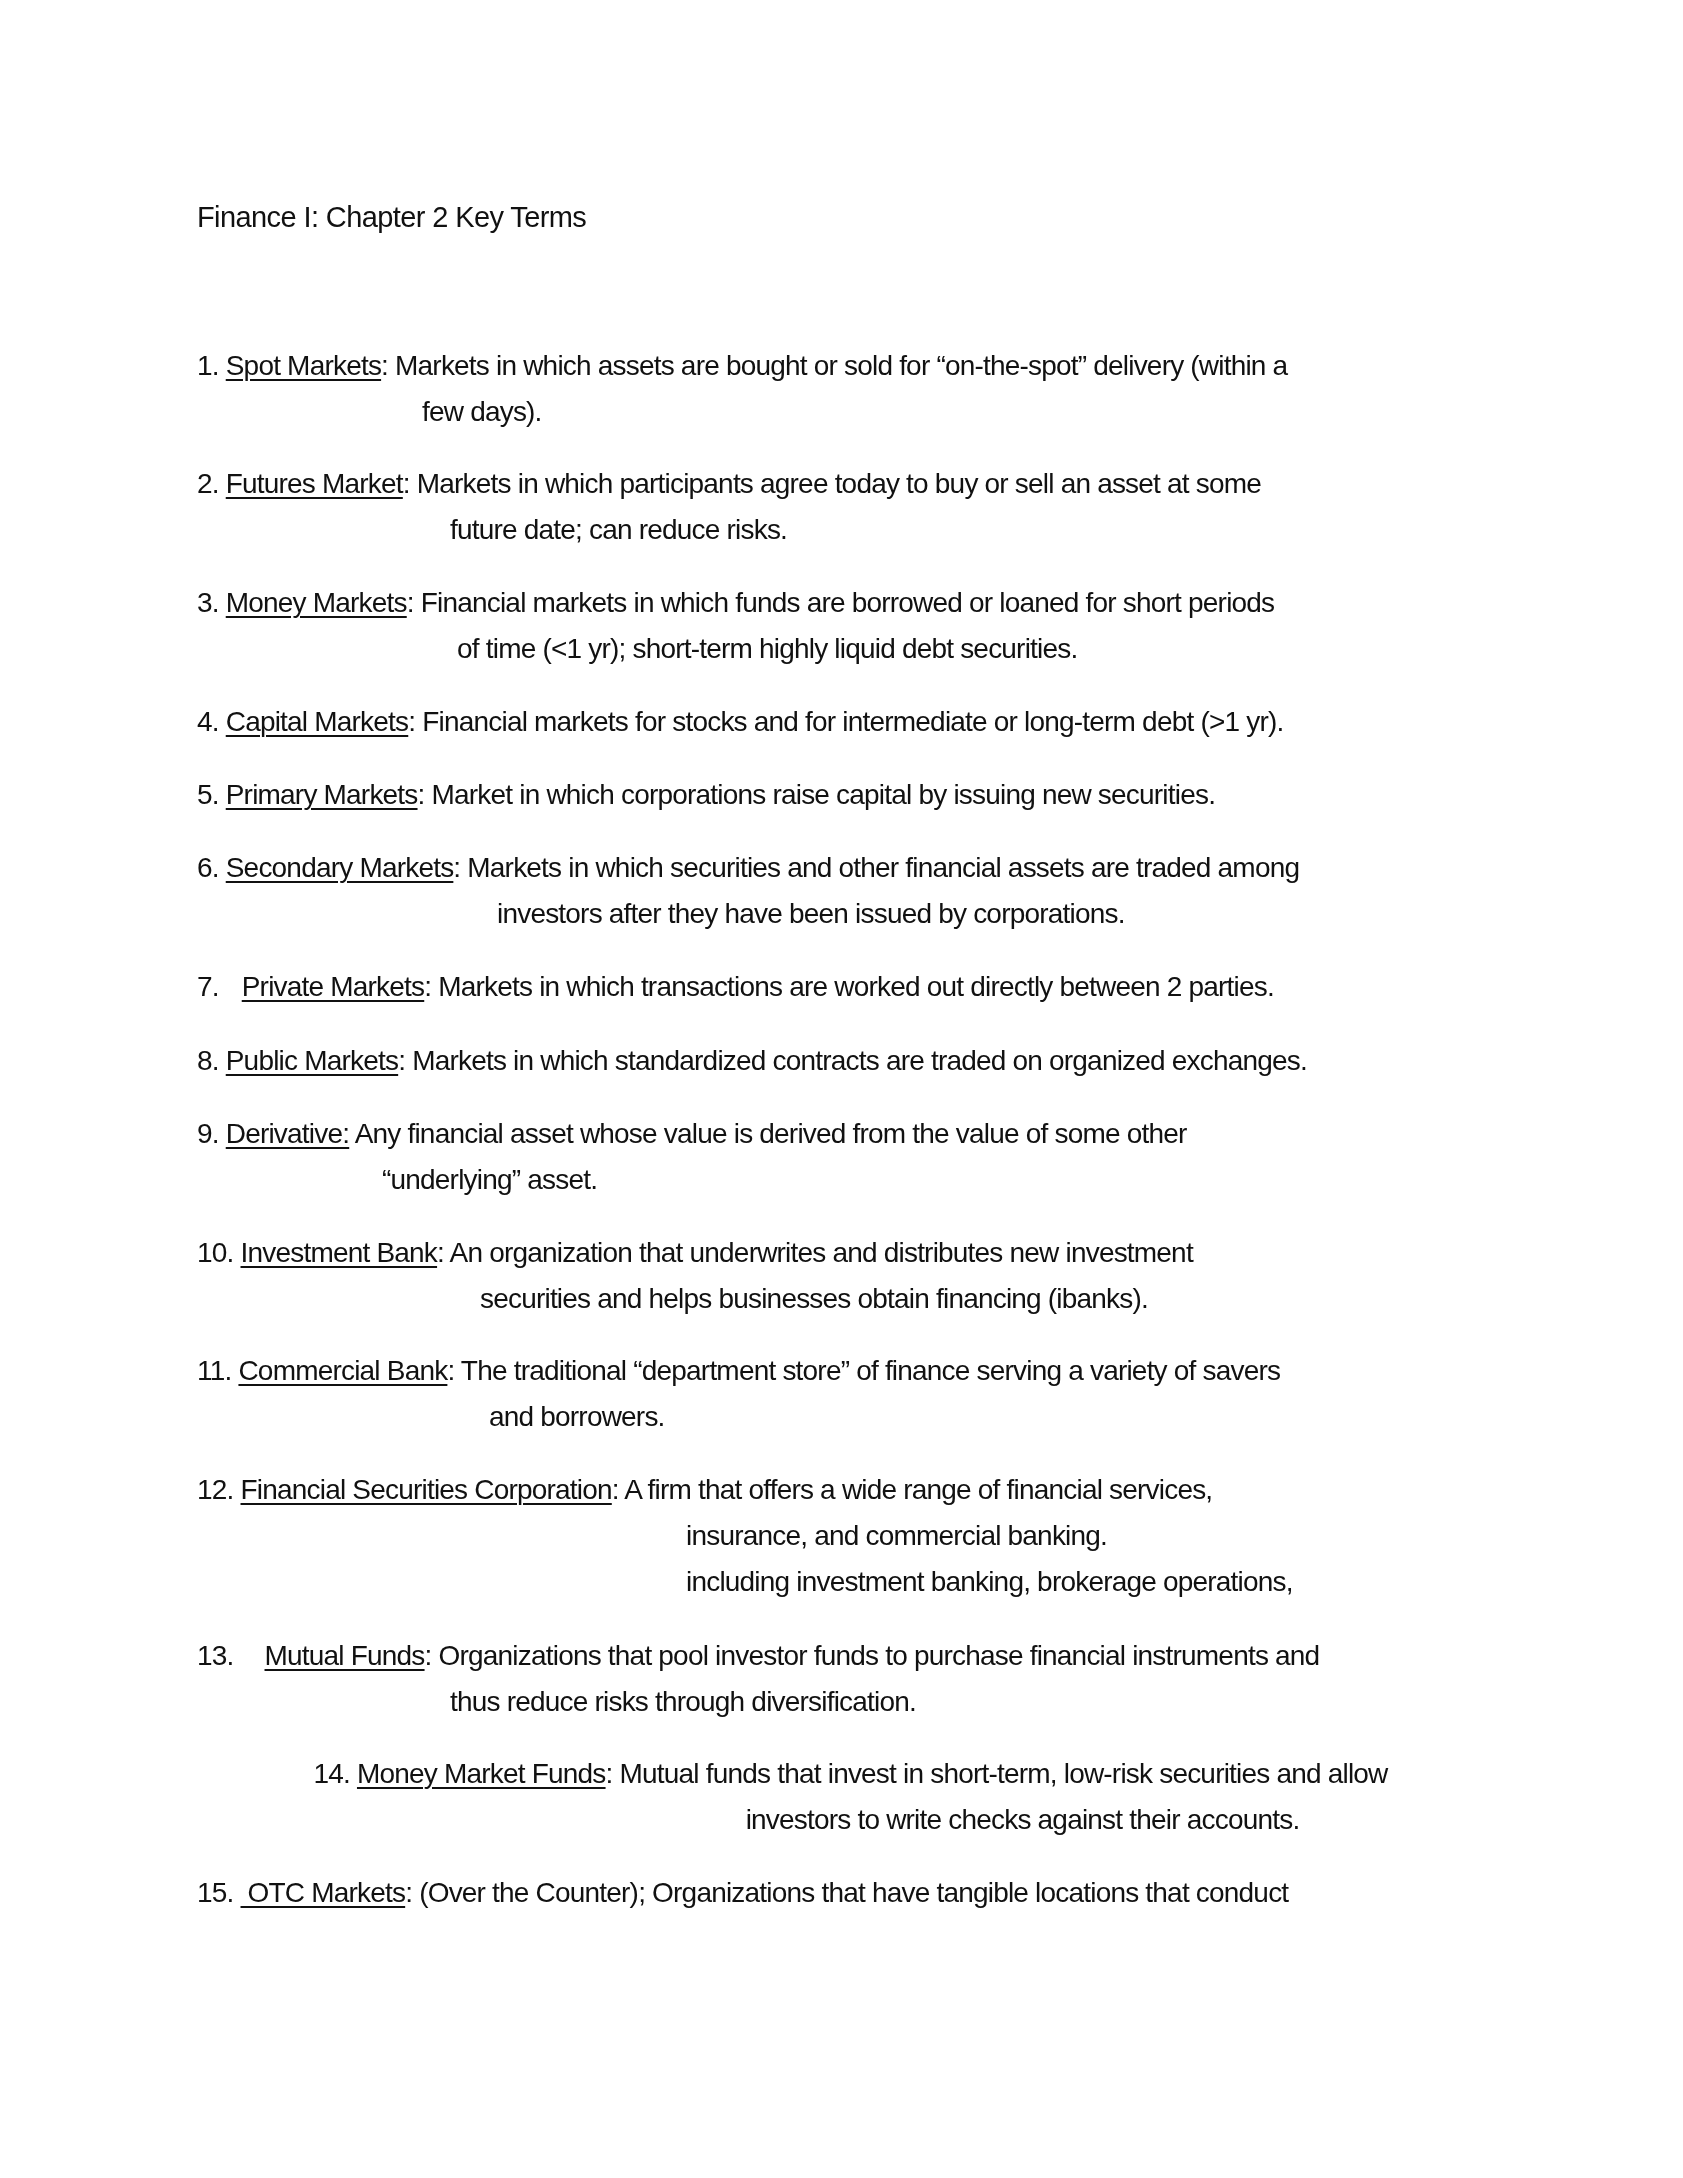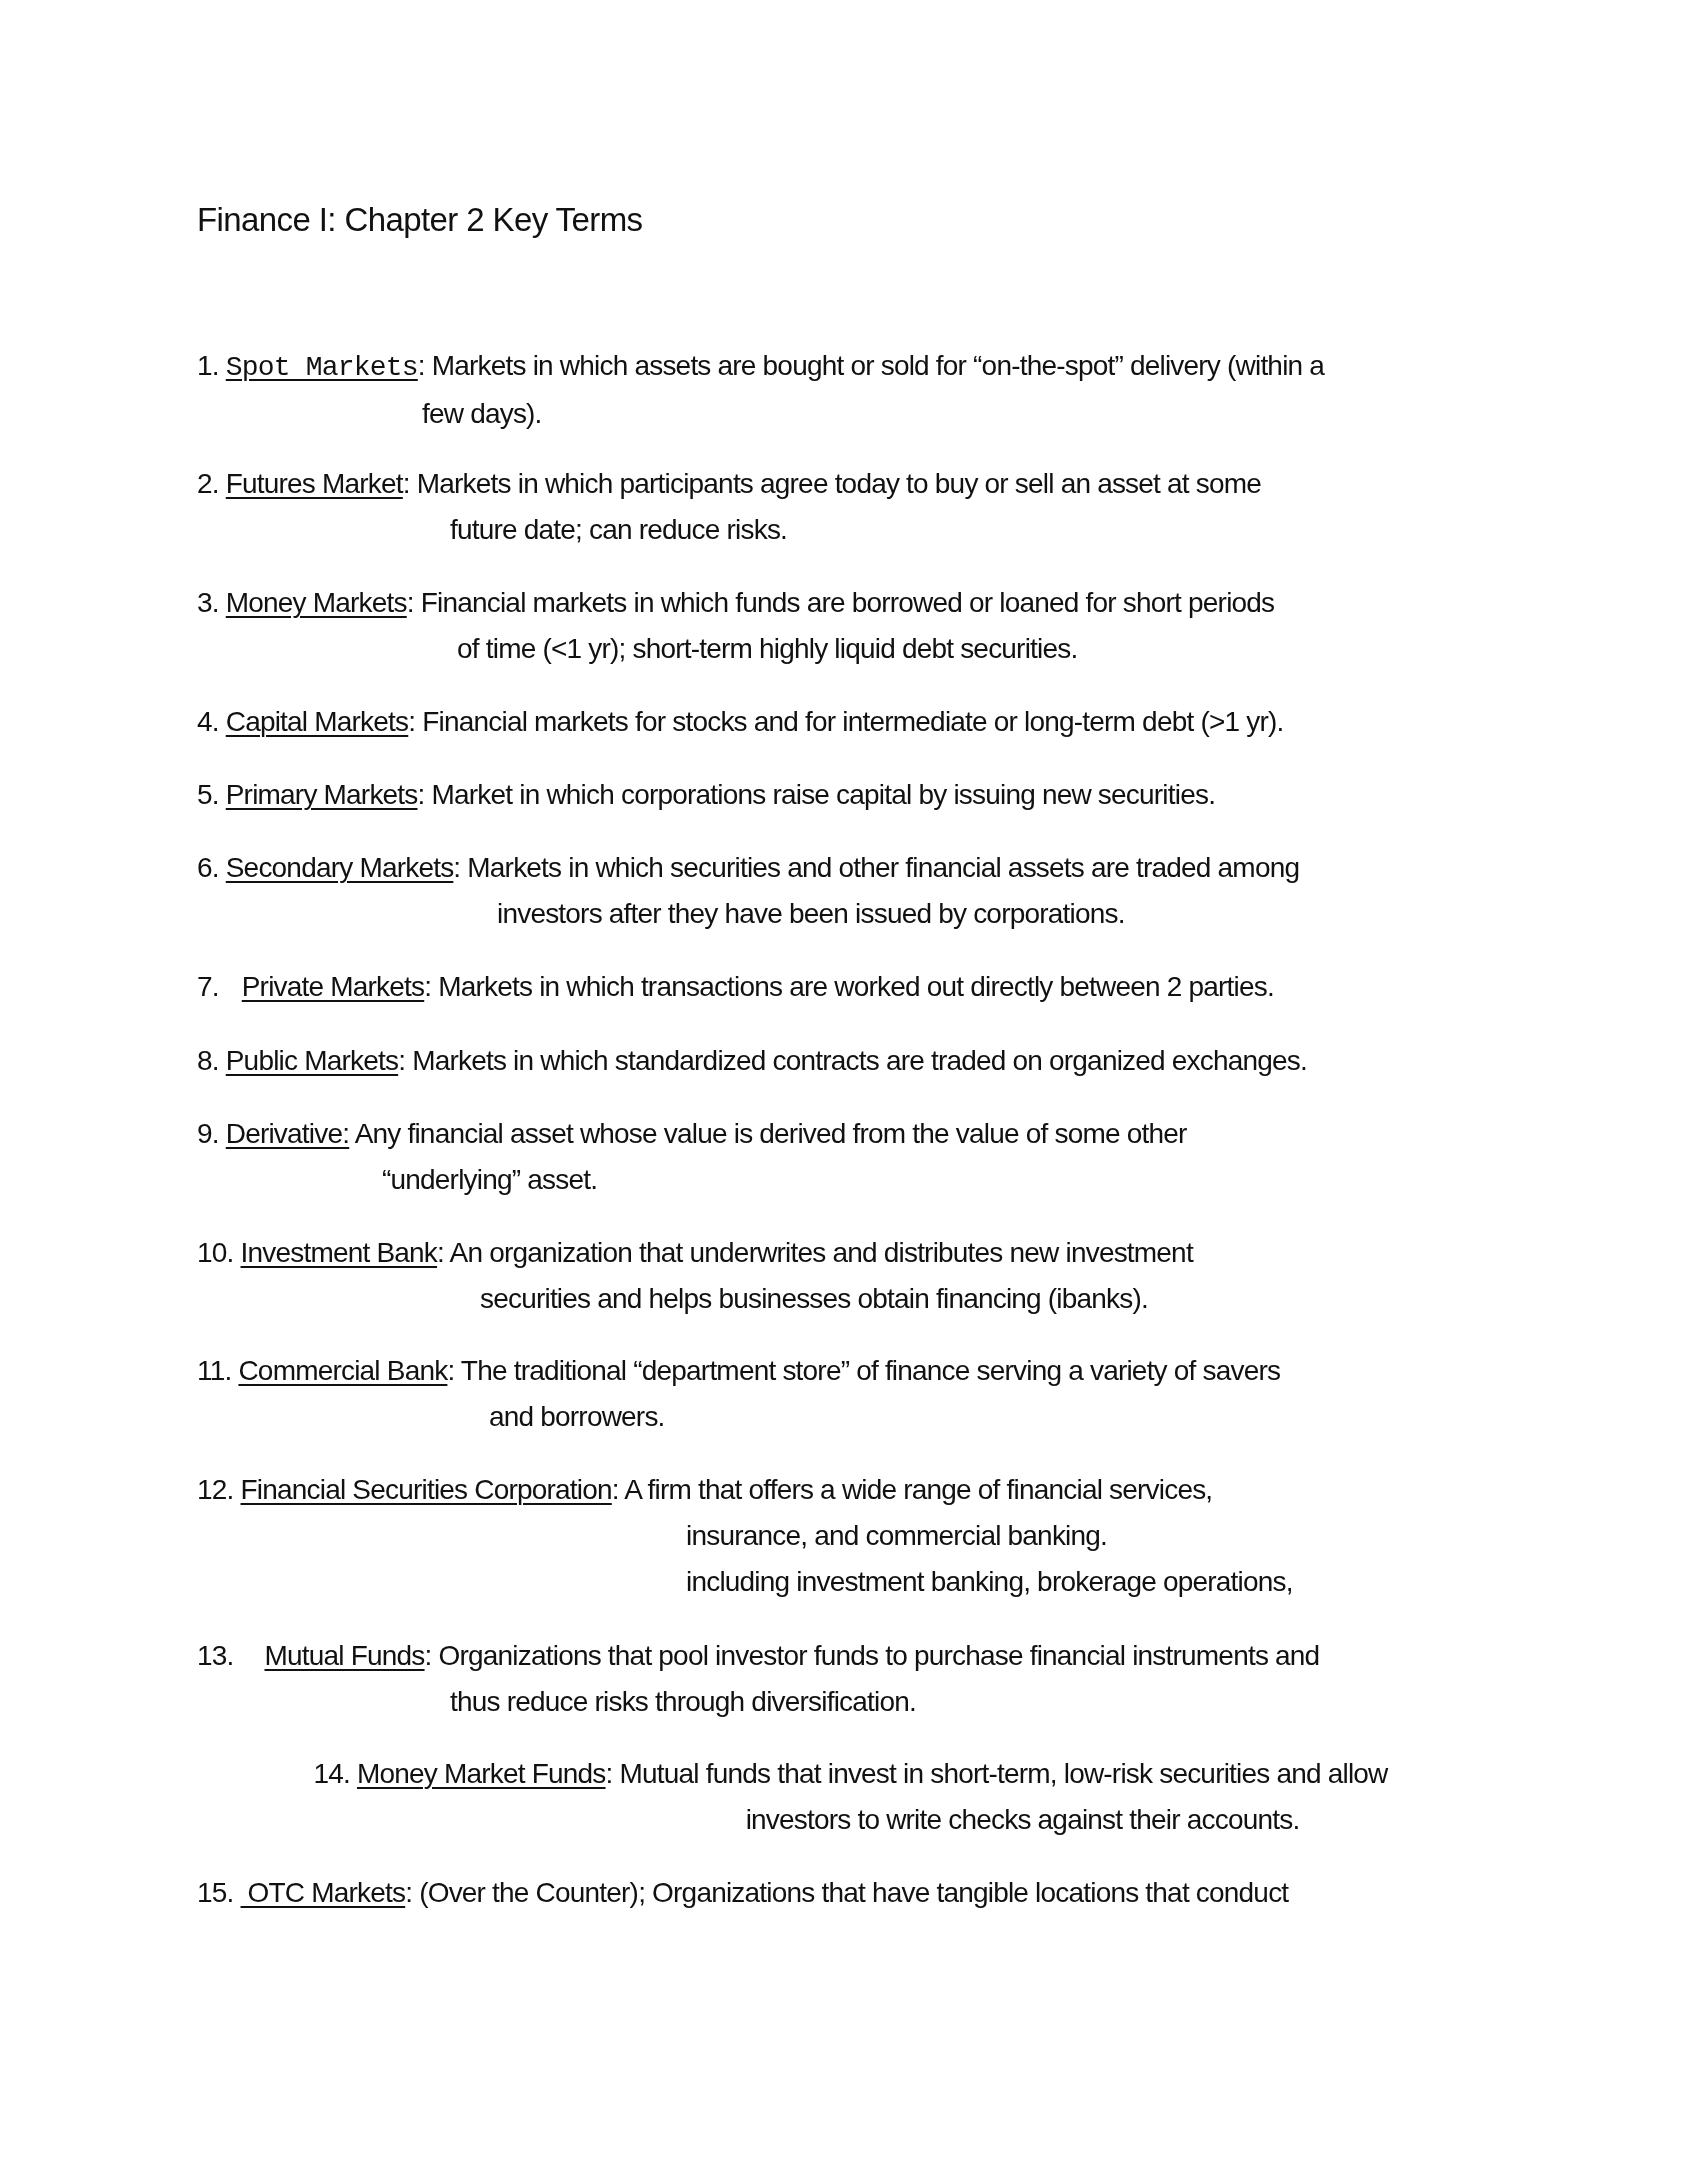--- a/index.html
+++ b/index.html
@@ -1,31 +1,31 @@
 <!DOCTYPE html>
 <html><head>
 <meta charset="utf-8">
 <style>
   html, body { margin:0; padding:0; background:#ffffff; }
   body { width:1683px; height:2178px; position:relative; overflow:hidden;
          font-family:"Liberation Sans", "DejaVu Sans", sans-serif; color:#111; }
-  .title { position:absolute; left:197px; top:201px; font-size:33px; letter-spacing:-0.6px; }
+  .title { position:absolute; left:197px; top:201px; font-size:29px; letter-spacing:-0.6px; }
   .entry { position:absolute; left:197px; width:1307px; font-size:28px; letter-spacing:-0.8px; line-height:46px; }
   .line { white-space:nowrap; display:block; }
   .term { text-decoration:underline; text-underline-offset:4px; text-decoration-thickness:2px; }
   .cont { display:block; white-space:nowrap; }
 </style>
 </head>
 <body>
 
 <div class="title">Finance I: Chapter 2 Key Terms</div>
 
 <div id="entries">
     <div class="entry" style="top: 343px;">
-      <span class="line"><span>1. </span><span class="term" style="white-space: pre; font-family: Liberation Mono, monospace;">Spot Markets</span><span>: </span><span>Markets in which assets are bought or sold for “on-the-spot” delivery (within a</span></span>
+      <span class="line"><span>1. </span><span class="term" style="white-space: pre;">Spot Markets</span><span>: </span><span>Markets in which assets are bought or sold for “on-the-spot” delivery (within a</span></span>
       <span class="cont" style="padding-left: 225px;">few days).</span>
     </div>
     <div class="entry" style="top: 461px;">
       <span class="line"><span>2. </span><span class="term" style="white-space: pre; text-align: center;">Futures Market</span><span>: </span><span>Markets in which participants agree today to buy or sell an asset at some</span></span>
       <span class="cont" style="padding-left: 253px;">future date; can reduce risks.</span>
     </div>
     <div class="entry" style="top: 580px;">
       <span class="line"><span>3. </span><span class="term" style="white-space: pre;">Money Markets</span><span>: </span><span>Financial markets in which funds are borrowed or loaned for short periods</span></span>
       <span class="cont" style="padding-left: 260px;">of time (&lt;1 yr); short-term highly liquid debt securities.</span>
     </div>

